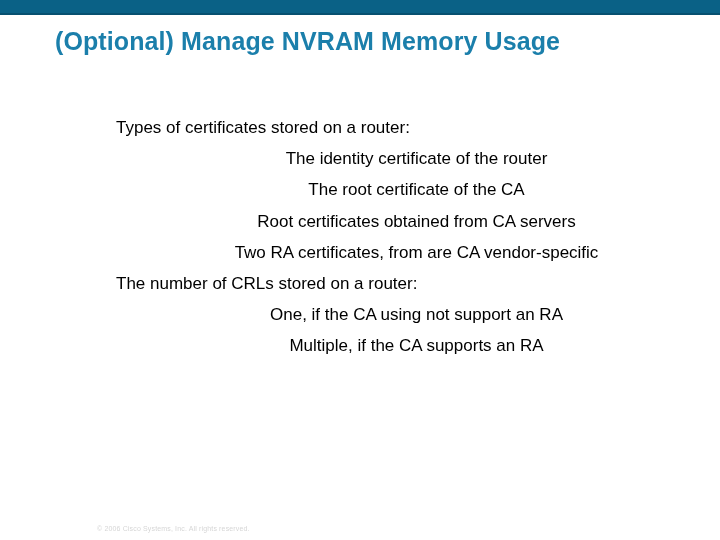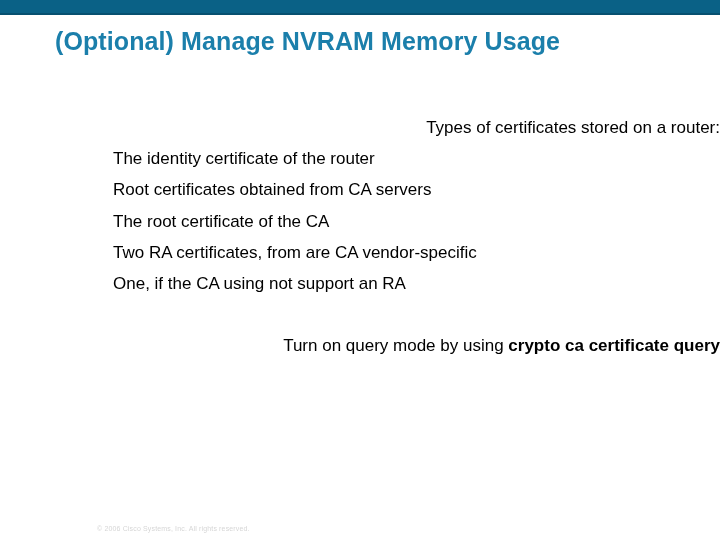--- a/index.html
+++ b/index.html
@@ -59,22 +59,22 @@
 
   .bullet-line {
     color: #000000;
     font-size: 17px;
     line-height: 31.2px;
     height: 31.2px;
     white-space: nowrap;
     font-weight: normal;
   }
 
-  .lvl1 { padding-left: 57px; text-align: right; }
-  .lvl2 { padding-left: 113px; }
+  .lvl1 { padding-left: 116px; }
+  .lvl2 { padding-left: 113px; text-align: center; }
 
   .spacer-line {
     height: 31.2px;
   }
 
   .cmd {
     font-weight: bold;
   }
 
   
@@ -97,31 +97,32 @@
   <div class="top-bar"></div>
 
   <div class="slide-title">(Optional) Manage NVRAM Memory Usage</div>
 
   <div class="body-block">
 
     <div class="bullet-line lvl1">Types of certificates stored on a router:</div>
 
     <div class="bullet-line lvl2">The identity certificate of the router</div>
 
+    <div class="bullet-line lvl2">The root certificate of the CA</div>
+
     <div class="bullet-line lvl2">Root certificates obtained from CA servers</div>
-
-    <div class="bullet-line lvl2">The root certificate of the CA</div>
 
     <div class="bullet-line lvl2">Two RA certificates, from are CA vendor-specific</div>
 
+    <div class="bullet-line lvl1">The number of CRLs stored on a router:</div>
 
     <div class="bullet-line lvl2">One, if the CA using not support an RA</div>
 
+    <div class="bullet-line lvl2">Multiple, if the CA supports an RA</div>
 
     <div class="spacer-line"></div>
 
-    <div class="bullet-line lvl1"><span>Turn on query mode by using </span><span class="cmd">crypto ca certificate query</span></div>
 
   </div>
 
   <div class="footer">© 2006 Cisco Systems, Inc. All rights reserved.</div>
 
 </div>
 
 </body></html>

